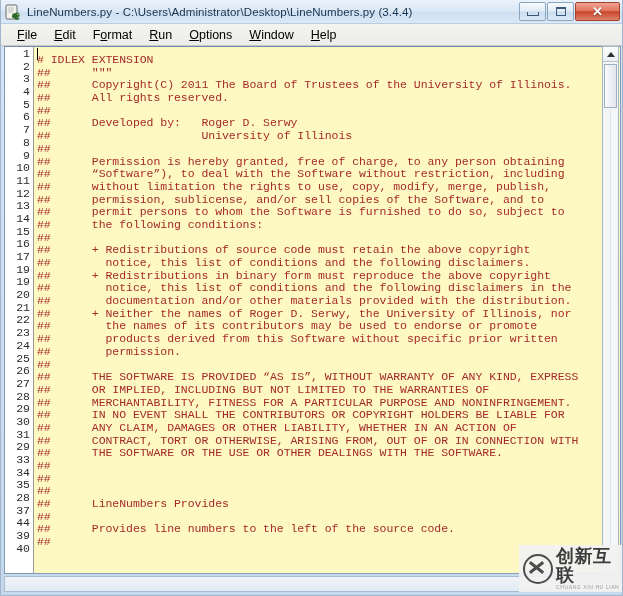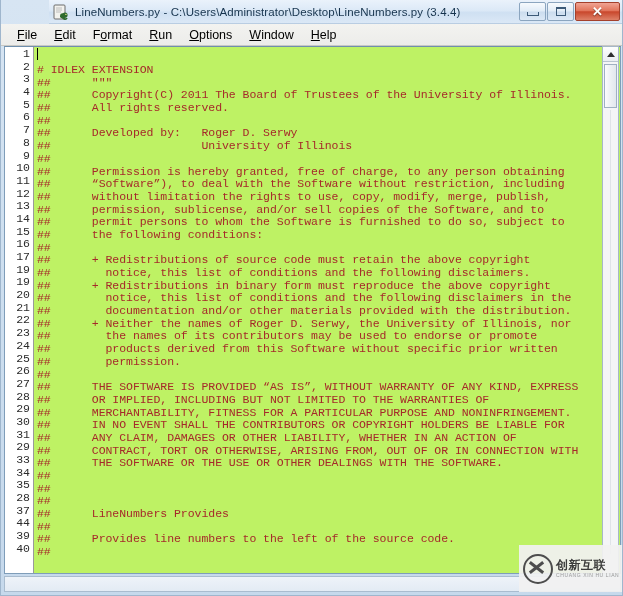--- a/index.html
+++ b/index.html
@@ -29,21 +29,20 @@
   
   #titlebar {
     position: relative;
     height: 24px;
     background: linear-gradient(to bottom, #eaf2fb 0%, #dce9f7 45%, #cfe0f2 55%, #dbe8f6 100%);
     border-bottom: 1px solid #b9cde2;
     display: flex;
     align-items: center;
     padding-left: 4px;
     box-sizing: border-box;
-    margin-left: 48px;
   }
   #app-icon {
     width: 17px;
     height: 17px;
     flex: 0 0 auto;
     margin-right: 5px;
     margin-top: 1px;
   }
   #title-text {
     font-size: 11.5px;
@@ -152,22 +151,22 @@
     font-size: 11.5px;
     line-height: 12.7px;
     height: 12.7px;
     color: #2b2b2b;
     padding-right: 3px;
     white-space: pre;
   }
   #code {
     flex: 1 1 auto;
     position: relative;
-    background: #bef264;
-    padding-top: 17px;
+    background: #fef9c3;
+    padding-top: 7px;
     padding-left: 3px;
     overflow: hidden;
   }
   #code .cl {
     font-family: "Liberation Mono", "DejaVu Sans Mono", monospace;
     font-size: 11.5px;
     line-height: 12.7px;
     height: 12.7px;
     color: #a52a2a;
     white-space: pre;
@@ -273,21 +272,21 @@
     background: #4d4d4d;
   }
   #wm-logo::before { transform: rotate(38deg); }
   #wm-logo::after  { transform: rotate(-38deg); }
   #wm-text {
     display: flex;
     flex-direction: column;
     justify-content: center;
   }
   #wm-cn {
-    font-size: 12px;
+    font-size: 18px;
     font-weight: bold;
     color: #3c3c3c;
     line-height: 1.05;
     letter-spacing: 0.5px;
     font-family: "DejaVu Sans", sans-serif;
   }
   #wm-en {
     font-size: 5px;
     color: #9a9a9a;
     letter-spacing: 0.6px;

